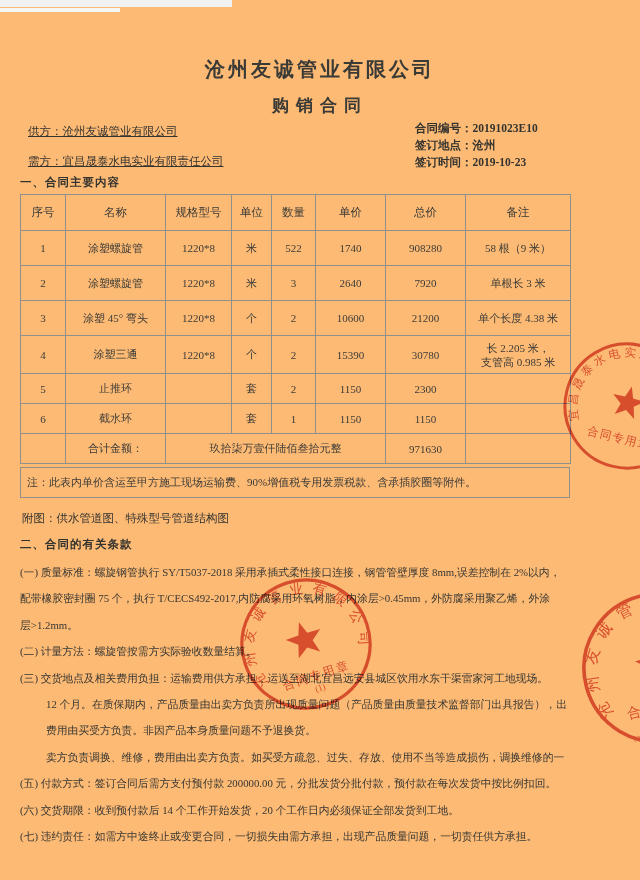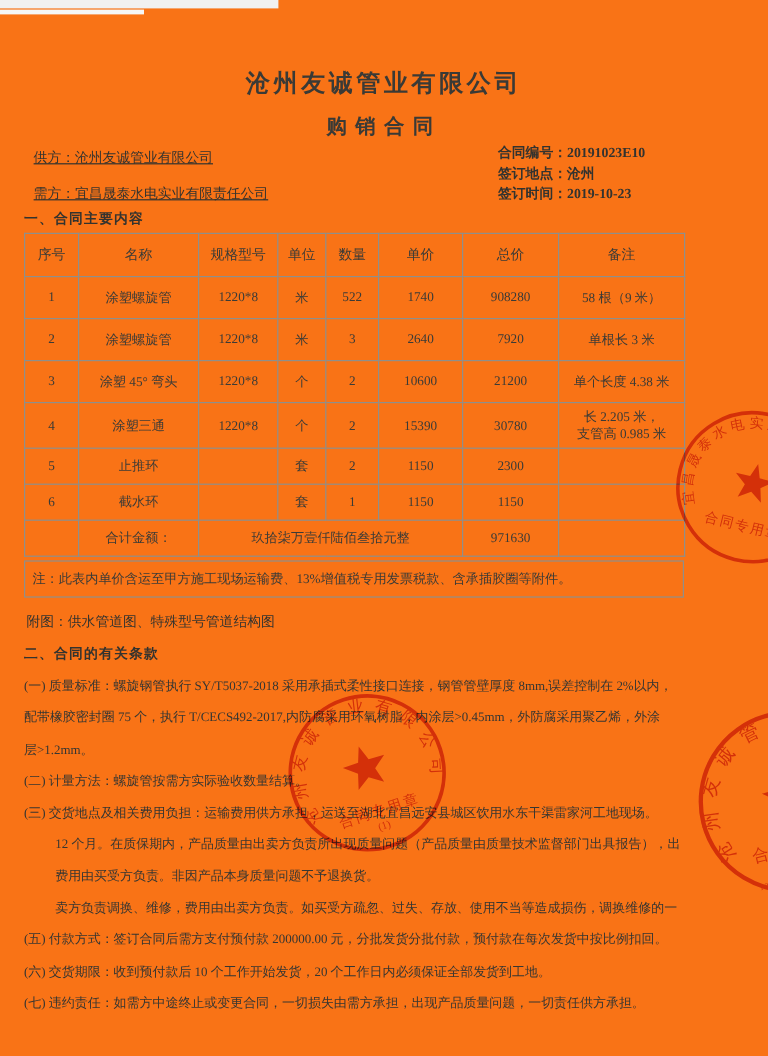--- a/index.html
+++ b/index.html
@@ -1,19 +1,19 @@
 <!DOCTYPE html>
 <html><head>
 <meta charset="utf-8">
 <style>
   * { margin:0; padding:0; box-sizing:border-box; }
   html,body { background:#e8e8e8; }
   .page {
     position:relative; width:640px; height:880px; margin:0 auto;
-    background:#f97316; overflow:hidden; color:#33332f;
+    background:#fdba74; overflow:hidden; color:#33332f;
     font-family:"Liberation Serif","DejaVu Serif",serif;
   }
   .scan-bar1 { position:absolute; left:0; top:0; width:232px; height:7px; background:#f1f1f1; }
   .scan-bar2 { position:absolute; left:0; top:8px; width:120px; height:4px; background:#f6f6f5; }
   .company-title { margin-top:56px; text-align:center; font-size:20px; font-weight:700; letter-spacing:3px; color:#3a3a36; }
   .doc-title { margin-top:11px; text-align:center; font-size:17px; font-weight:700; letter-spacing:7px; color:#3a3a36; }
   .meta { position:relative; margin-top:5px; padding:0 26px; height:50px; font-size:11.5px; }
   .meta-left { position:absolute; left:28px; top:2px;text-decoration:underline; }
   .meta-left .m-line { margin-bottom:15px; }
   .meta-right { position:absolute; left:415px; top:0; }
@@ -155,36 +155,36 @@
       <tr class="r-short">
         <td></td>
         <td>合计金额：</td>
         <td colspan="4">玖拾柒万壹仟陆佰叁拾元整</td>
         <td>971630</td>
         <td></td>
       </tr>
     </tbody>
   </table>
 
-  <div class="note-box">注：此表内单价含运至甲方施工现场运输费、13%增值税专用发票税款、含承插胶圈等附件。</div>
+  <div class="note-box">注：此表内单价含运至甲方施工现场运输费、90%增值税专用发票税款、含承插胶圈等附件。</div>
 
   <div class="attachment-line">附图：供水管道图、特殊型号管道结构图</div>
   <div class="section2-title">二、合同的有关条款</div>
 
   <div class="terms">
     <div class="term">(一) 质量标准：螺旋钢管执行 SY/T5037-2018 采用承插式柔性接口连接，钢管管壁厚度 8mm,误差控制在 2%以内，</div>
     <div class="term">配带橡胶密封圈 75 个，执行 T/CECS492-2017,内防腐采用环氧树脂，内涂层&gt;0.45mm，外防腐采用聚乙烯，外涂</div>
     <div class="term">层&gt;1.2mm。</div>
     <div class="term">(二) 计量方法：螺旋管按需方实际验收数量结算。</div>
     <div class="term">(三) 交货地点及相关费用负担：运输费用供方承担，运送至湖北宜昌远安县城区饮用水东干渠雷家河工地现场。</div>
     <div class="term indent">12 个月。在质保期内，产品质量由出卖方负责所出现质量问题（产品质量由质量技术监督部门出具报告），出</div>
     <div class="term indent">费用由买受方负责。非因产品本身质量问题不予退换货。</div>
     <div class="term indent">卖方负责调换、维修，费用由出卖方负责。如买受方疏忽、过失、存放、使用不当等造成损伤，调换维修的一</div>
     <div class="term">(五) 付款方式：签订合同后需方支付预付款 200000.00 元，分批发货分批付款，预付款在每次发货中按比例扣回。</div>
-    <div class="term">(六) 交货期限：收到预付款后 10 个工作开始发货，20 个工作日内必须保证全部发货到工地。</div>
+    <div class="term">(六) 交货期限：收到预付款后 14 个工作开始发货，20 个工作日内必须保证全部发货到工地。</div>
     <div class="term">(七) 违约责任：如需方中途终止或变更合同，一切损失由需方承担，出现产品质量问题，一切责任供方承担。</div>
   </div>
 
   <svg class="stamp stamp-buyer" viewBox="0 0 152 152">
     <g transform="rotate(14 76 76)" fill="#cf4035">
       <circle cx="76" cy="76" r="62" fill="none" stroke-width="3" stroke="#cf4035"></circle>
       <path id="arcBuyer" d="M 30,96 A 50,50 0 1 1 122,96" fill="none"></path>
       <text font-size="11.5" letter-spacing="3.4">
         <textPath href="#arcBuyer" startOffset="50%" text-anchor="middle">宜昌晟泰水电实业有限责任公司</textPath>
       </text>

